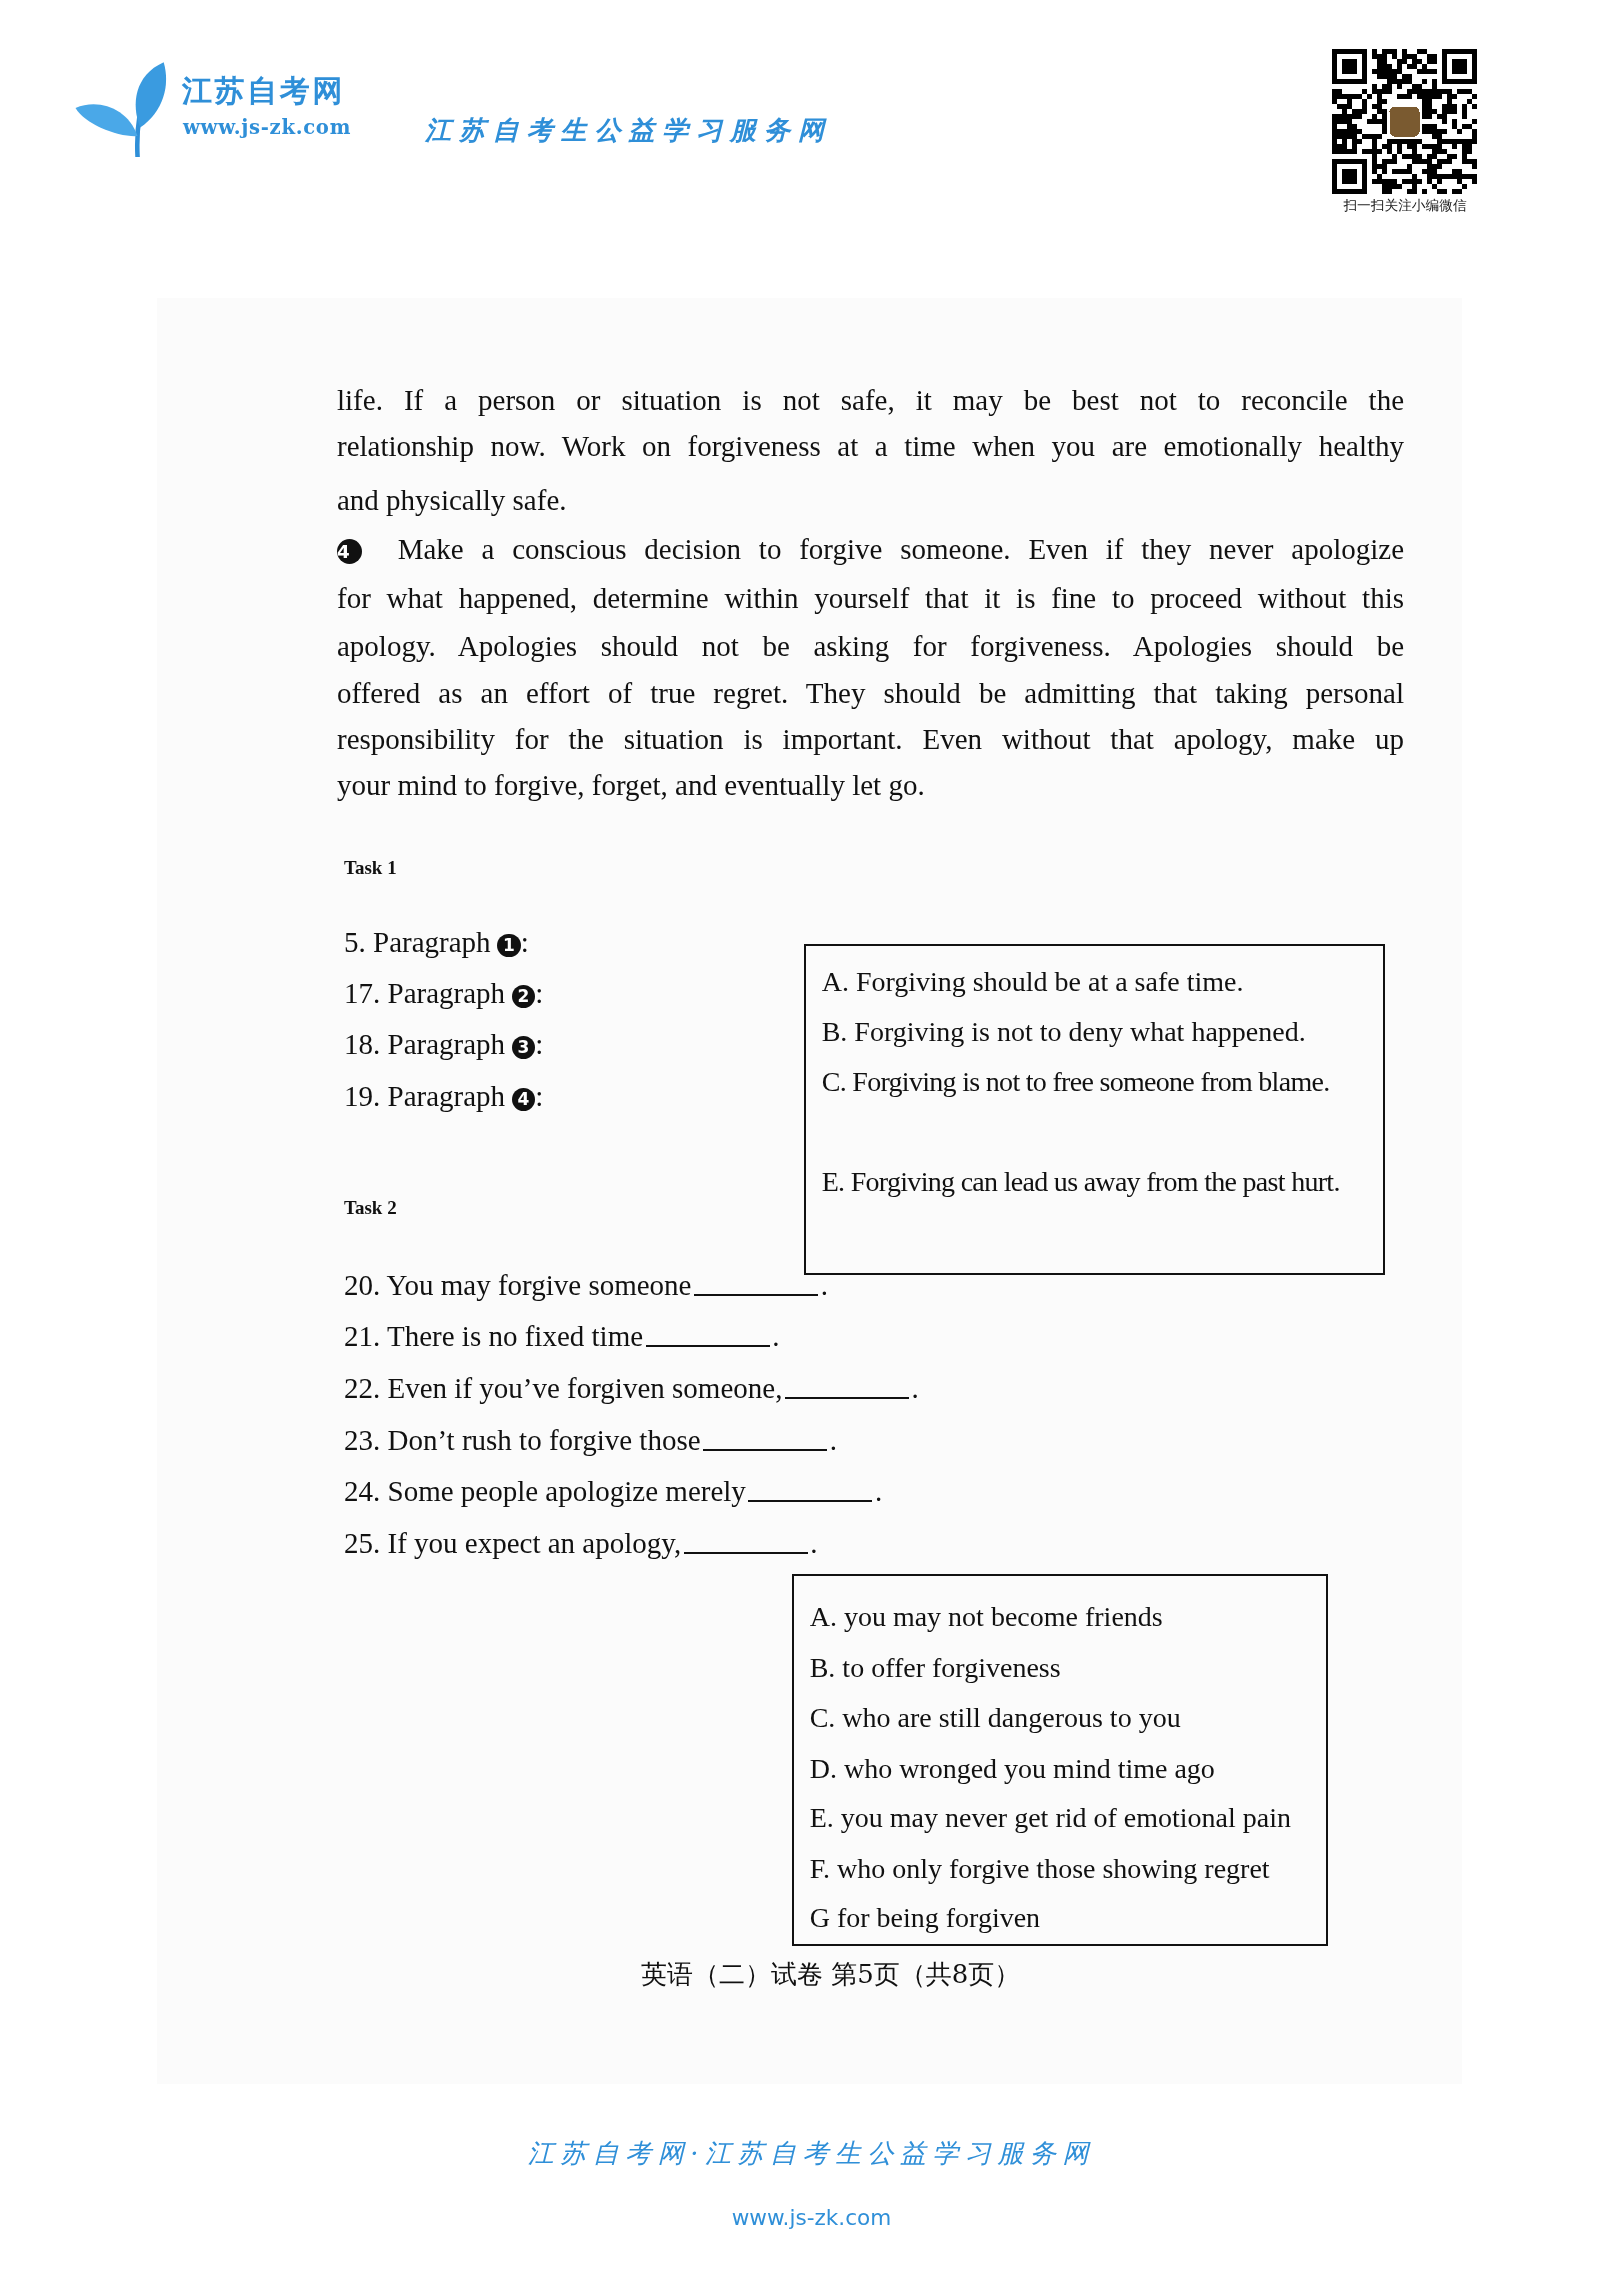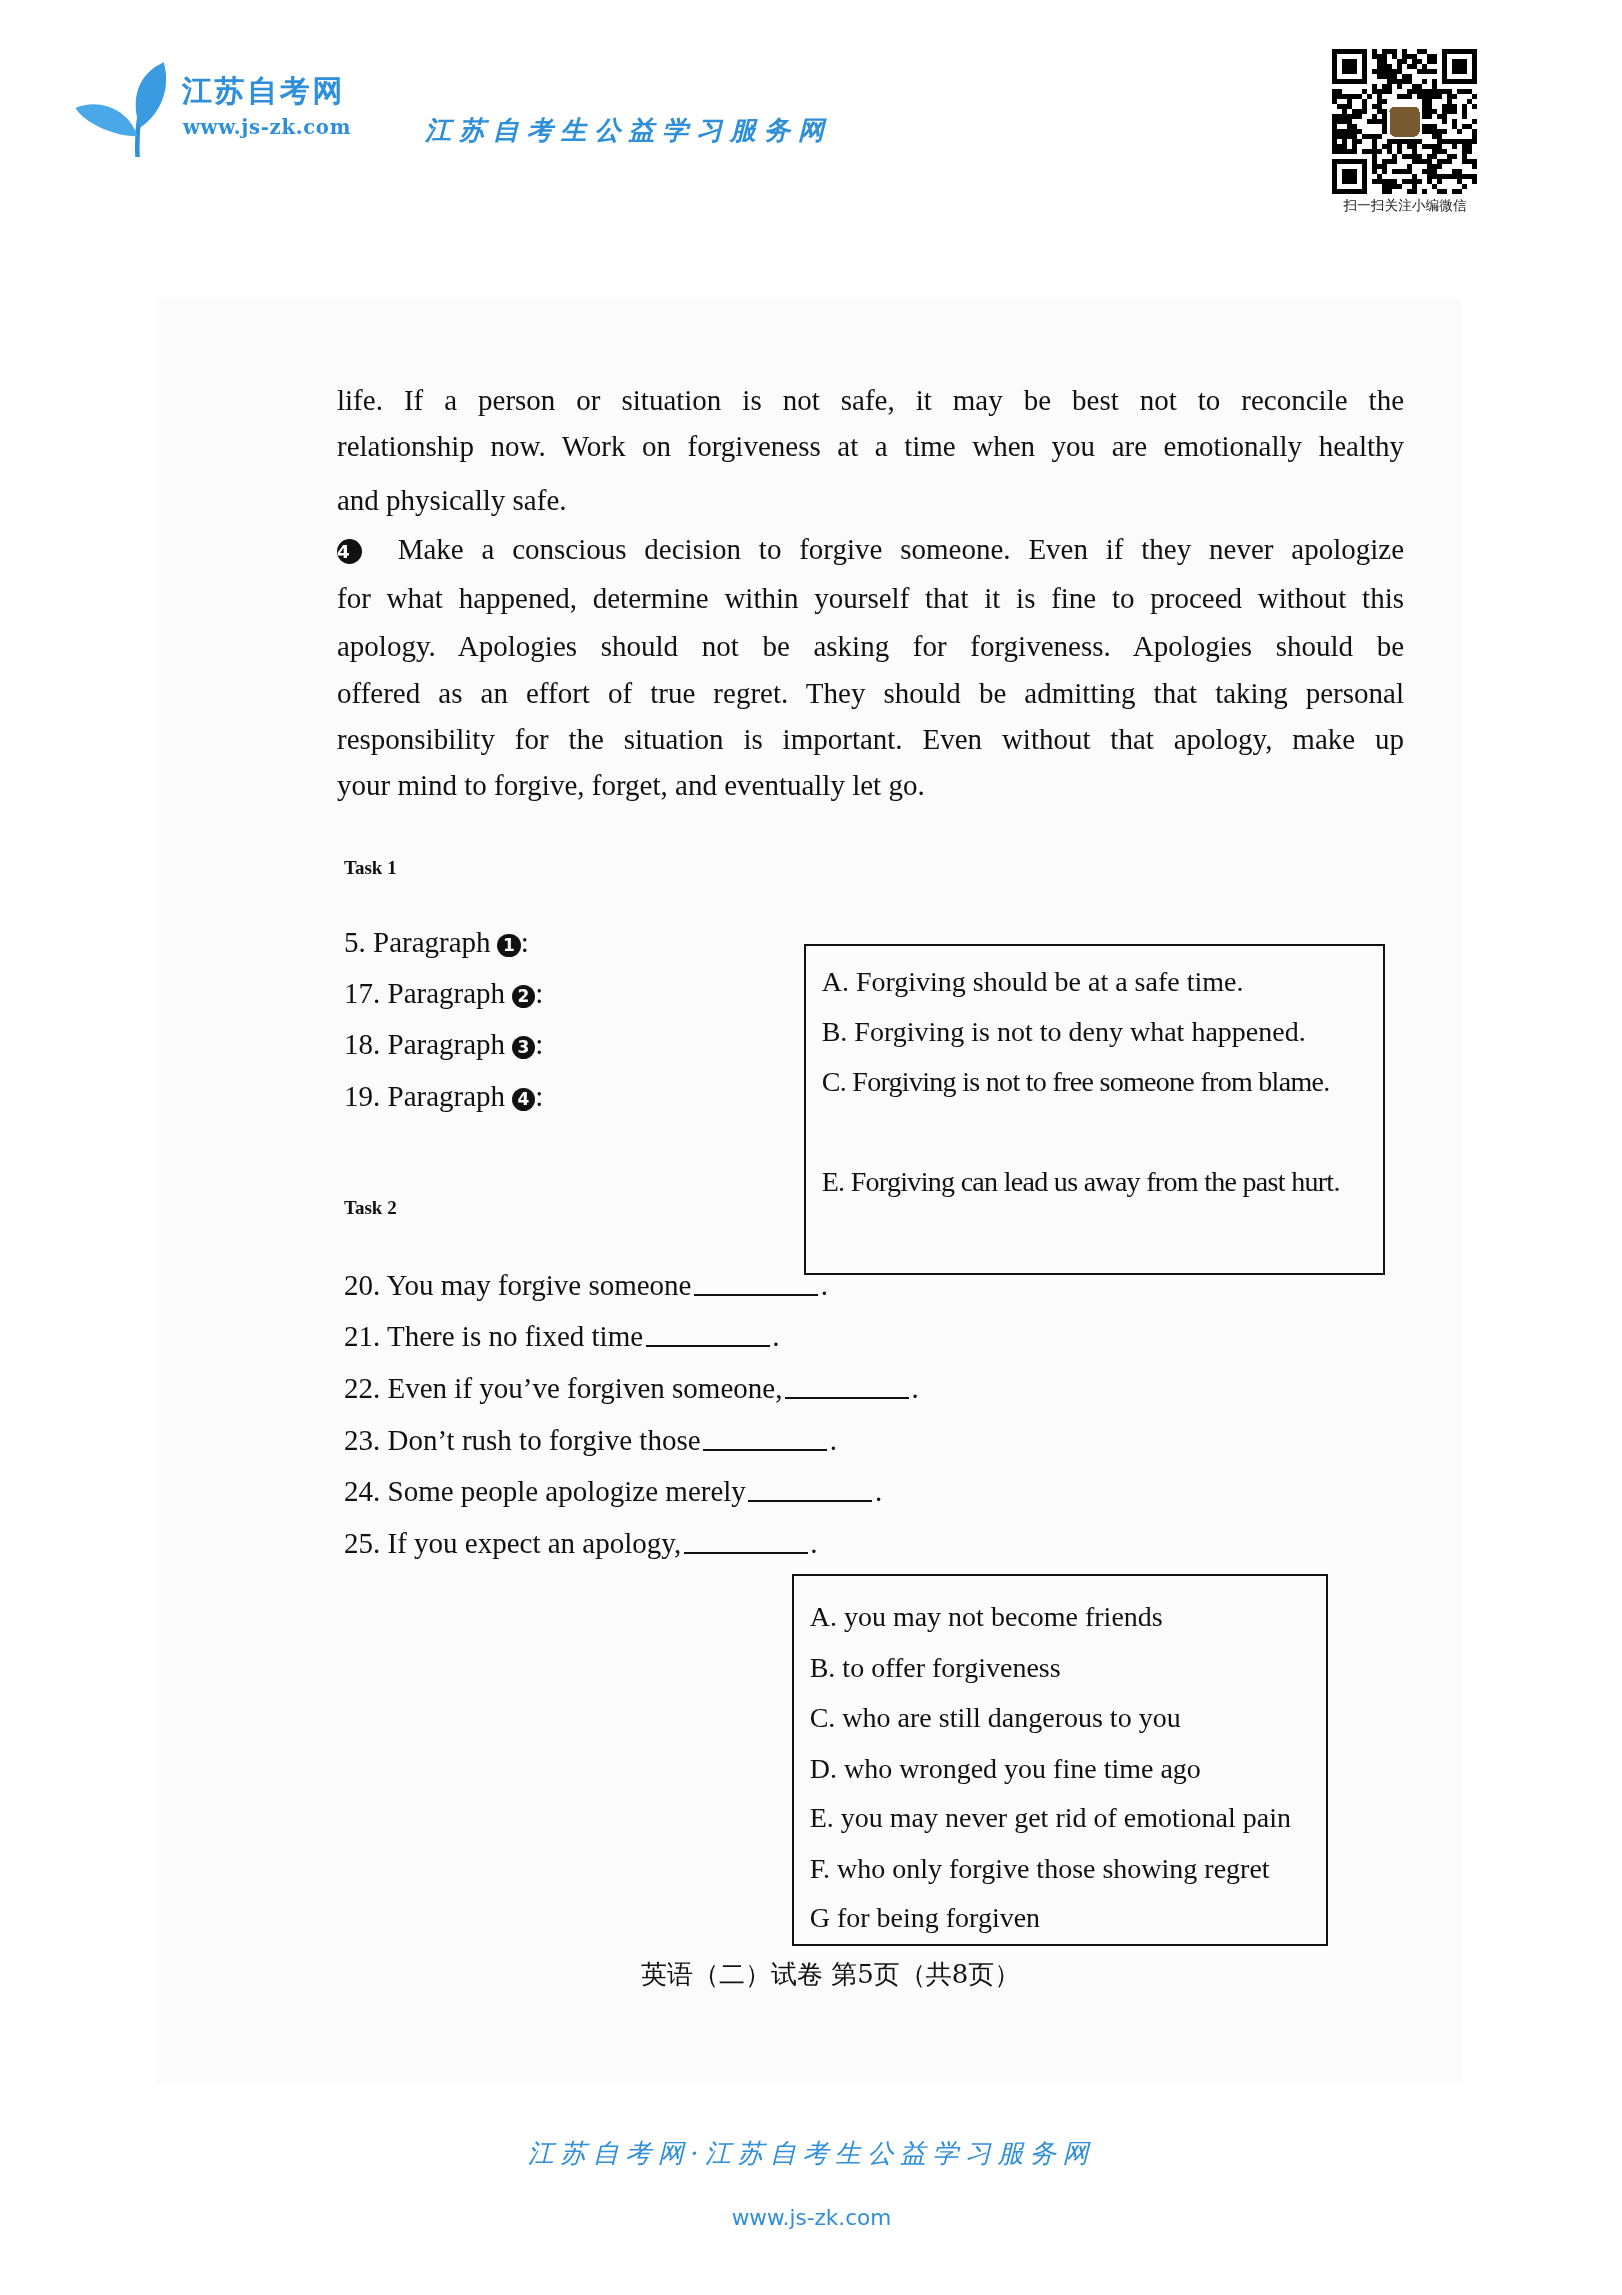--- a/index.html
+++ b/index.html
@@ -493,21 +493,21 @@
 </div>
 <div class="q-line" style="top:1527px;">
   <span>25.</span>
   <span>If you expect an apology,</span><span class="blank"></span><span>.</span>
 </div>
 
 <div class="option-box" style="left:792px; top:1574px; width:536px; height:372px;">
   <div class="opt-line" style="top:25px;">A. you may not become friends</div>
   <div class="opt-line" style="top:76px;">B. to offer forgiveness</div>
   <div class="opt-line" style="top:126px;">C. who are still dangerous to you</div>
-  <div class="opt-line" style="top:177px;">D. who wronged you fine time ago</div>
+  <div class="opt-line" style="top:177px;">D. who wronged you mind time ago</div>
   <div class="opt-line" style="top:226px;">E. you may never get rid of emotional pain</div>
   <div class="opt-line" style="top:277px;">F. who only forgive those showing regret</div>
   <div class="opt-line" style="top:326px;">G for being forgiven</div>
 </div>
 
 <div class="footer-page">英语（二）试卷 第5页（共8页）</div>
 
 <div class="bottom-slogan">江苏自考网·江苏自考生公益学习服务网</div>
 <div class="bottom-url">www.js-zk.com</div>
 

